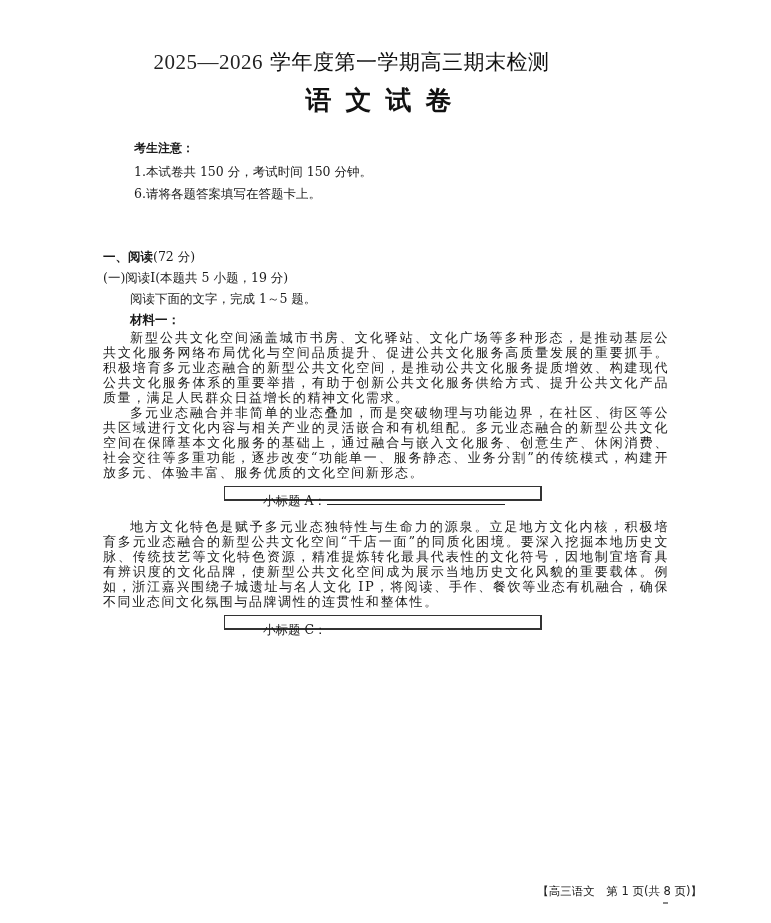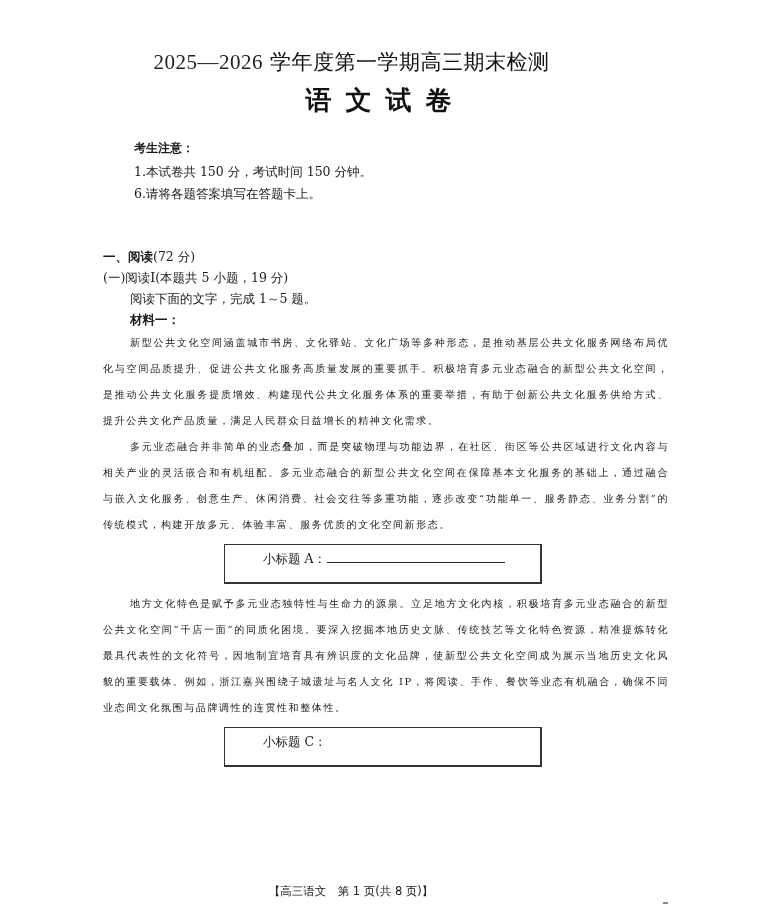--- a/index.html
+++ b/index.html
@@ -23,30 +23,30 @@
   .notice { position: absolute; left: 134px; top: 140px; font-size: 12.5px; }
   .notice .head { font-weight: bold; font-size: 12px; font-family: Liberation Sans, sans-serif; margin-bottom: 4px; }
   .notice .item { line-height: 21.5px; }
   .section { position: absolute; left: 103px; top: 246px; font-size: 12.5px; line-height: 21px; width: 566px; }
   .sec-head { font-weight: bold; font-family: "DejaVu Sans", "Liberation Sans", sans-serif; }
   .sec-head .pts { font-weight: normal; font-family: "DejaVu Serif", serif; }
   .indent { padding-left: 27px; }
   .mat-head { padding-left: 27px; font-weight: bold; font-family: "DejaVu Sans", "Liberation Sans", sans-serif; }
   .para {
     text-indent: 27px; text-align: justify; letter-spacing: 1.6px;
-    font-size: 10px; line-height: 26px; margin: 0;
+    font-size: 13px; line-height: 15px; margin: 0;
   }
   .subbox {
-    width: 318px; height: 40px; border: 1.5px solid #333; margin: 6px 0 7px 121px;
+    width: 318px; height: 15px; border: 1.5px solid #333; margin: 6px 0 18px 121px;
     position: relative; box-sizing: border-box; border-right-width: 2px; border-bottom-width: 2px;
   }
   .subbox .lbl { position: absolute; left: 38px; top: 3px; font-size: 12.5px; }
   .subbox .line { position: absolute; left: 102px; top: 17px; width: 178px; border-bottom: 1px solid #222; }
   .footer {
-    position: absolute; left: 0; width: 702px; top: 884px; text-align: center;
+    position: absolute; left: 0; width: 702px; top: 884px; text-align: right;
     font-size: 11.5px; font-family: "DejaVu Sans", "Liberation Sans", sans-serif; color: #222;
   }
   .mark { position: absolute; left: 663px; top: 902px; width: 5px; height: 2px; background: #888; }
 </style>
 </head>
 <body>
 
 <div class="page">
 
   <div class="title">

